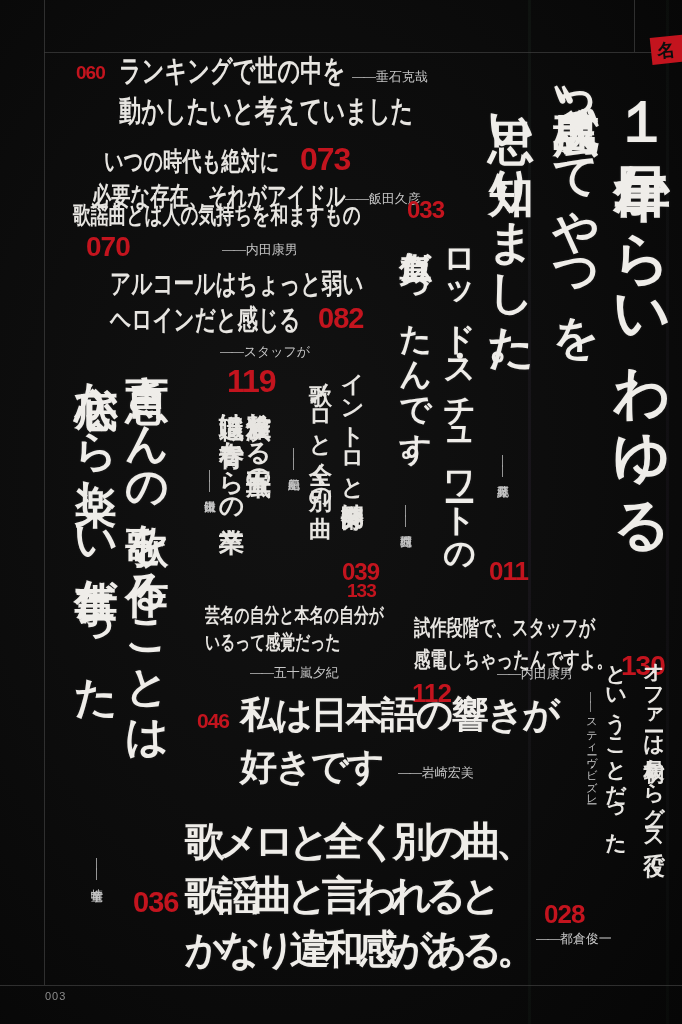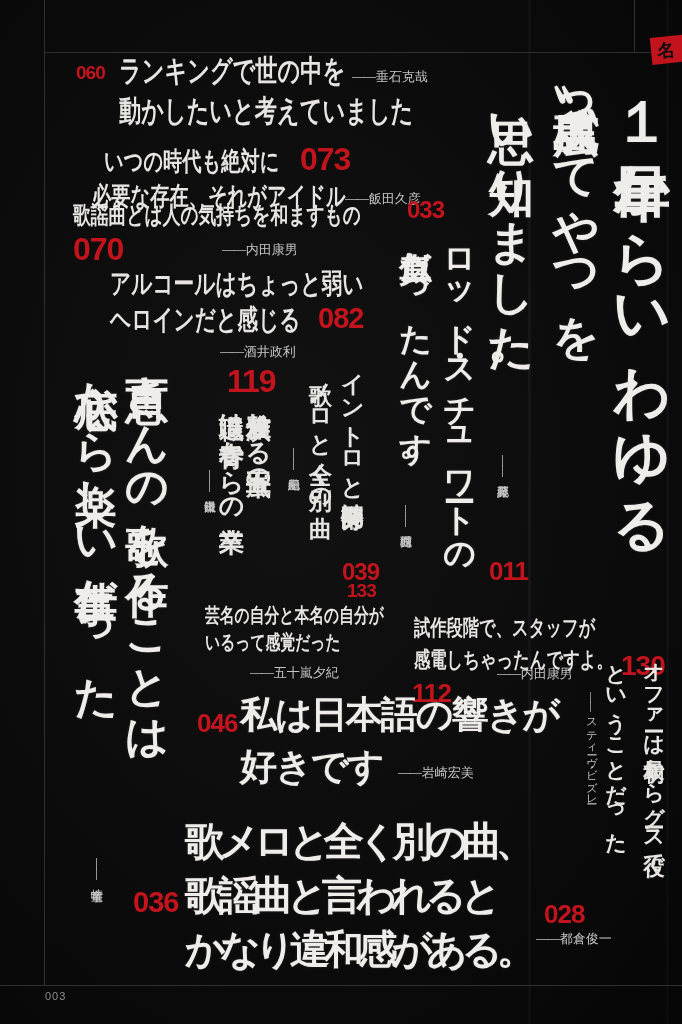--- a/index.html
+++ b/index.html
@@ -68,30 +68,30 @@
   <section style="display:contents">
     <span class="abs sans q cond" style="left:104px; top:148px; font-size:26px">いつの時代も絶対に</span>
     <span class="abs num" style="left:300px; top:143px; font-size:32px">073</span>
     <span class="abs sans q cond" style="left:92px; top:183px; font-size:26px">必要な存在、それがアイドル</span>
     <span class="abs attr" style="left:345px; top:192px">飯田久彦</span>
   </section>
 
   
   <section style="display:contents">
     <span class="abs sans q cond" style="left:73px; top:203px; font-size:24px">歌謡曲とは人の気持ちを和ますもの</span>
-    <span class="abs num" style="left:73px; top:233px; font-size:32px">070</span>
+    <span class="abs num" style="left:86px; top:233px; font-size:28px">070</span>
     <span class="abs attr" style="left:222px; top:243px">内田康男</span>
   </section>
 
   
   <section style="display:contents">
     <span class="abs sans q cond" style="left:110px; top:270px; font-size:28px">アルコールはちょっと弱い</span>
     <span class="abs sans q cond" style="left:110px; top:306px; font-size:28px">ヘロインだと感じる</span>
     <span class="abs num" style="left:318px; top:304px; font-size:29px">082</span>
-    <span class="abs attr" style="left:220px; top:345px">酒井政利</span>
+    <span class="abs attr" style="left:220px; top:345px">スタッフが</span>
   </section>
 
   
   <section style="display:contents">
     <span class="abs num" style="left:407px; top:198px; font-size:24px">033</span>
     <span class="abs vtxt sans q big" style="left:444px; top:228px; font-size:32px">ロッド・スチュワートの</span>
     <span class="abs vtxt sans q big" style="left:400px; top:228px; font-size:32px">真似だったんです。</span>
     <span class="abs attr vattr" style="left:400px; top:505px">西城秀樹</span>
   </section>
 
@@ -130,21 +130,21 @@
   
   <section style="display:contents">
     <span class="abs sans q cond" style="left:414px; top:617px; font-size:22px">試作段階で、スタッフが</span>
     <span class="abs sans q cond" style="left:414px; top:649px; font-size:22px">感電しちゃったんですよ。</span>
     <span class="abs num" style="left:412px; top:680px; font-size:26px">112</span>
     <span class="abs attr" style="left:497px; top:667px">内田康男</span>
   </section>
 
   
   <section style="display:contents">
-    <span class="abs num" style="left:197px; top:710px; font-size:26px">046</span>
+    <span class="abs num" style="left:197px; top:710px; font-size:21px">046</span>
     <span class="abs sans q big" style="left:240px; top:696px; font-size:37px; letter-spacing:-2px">私は日本語の響きが</span>
     <span class="abs sans q big" style="left:240px; top:748px; font-size:37px; letter-spacing:-2px">好きです</span>
     <span class="abs attr" style="left:398px; top:766px">岩崎宏美</span>
   </section>
 
   
   <section style="display:contents">
     <span class="abs num" style="left:621px; top:652px; font-size:28px">130</span>
     <span class="abs vtxt serif q" style="left:643px; top:648px; font-size:21px">オファーは最初からグース役で、</span>
     <span class="abs vtxt serif q" style="left:605px; top:650px; font-size:21px">ということだった</span>

